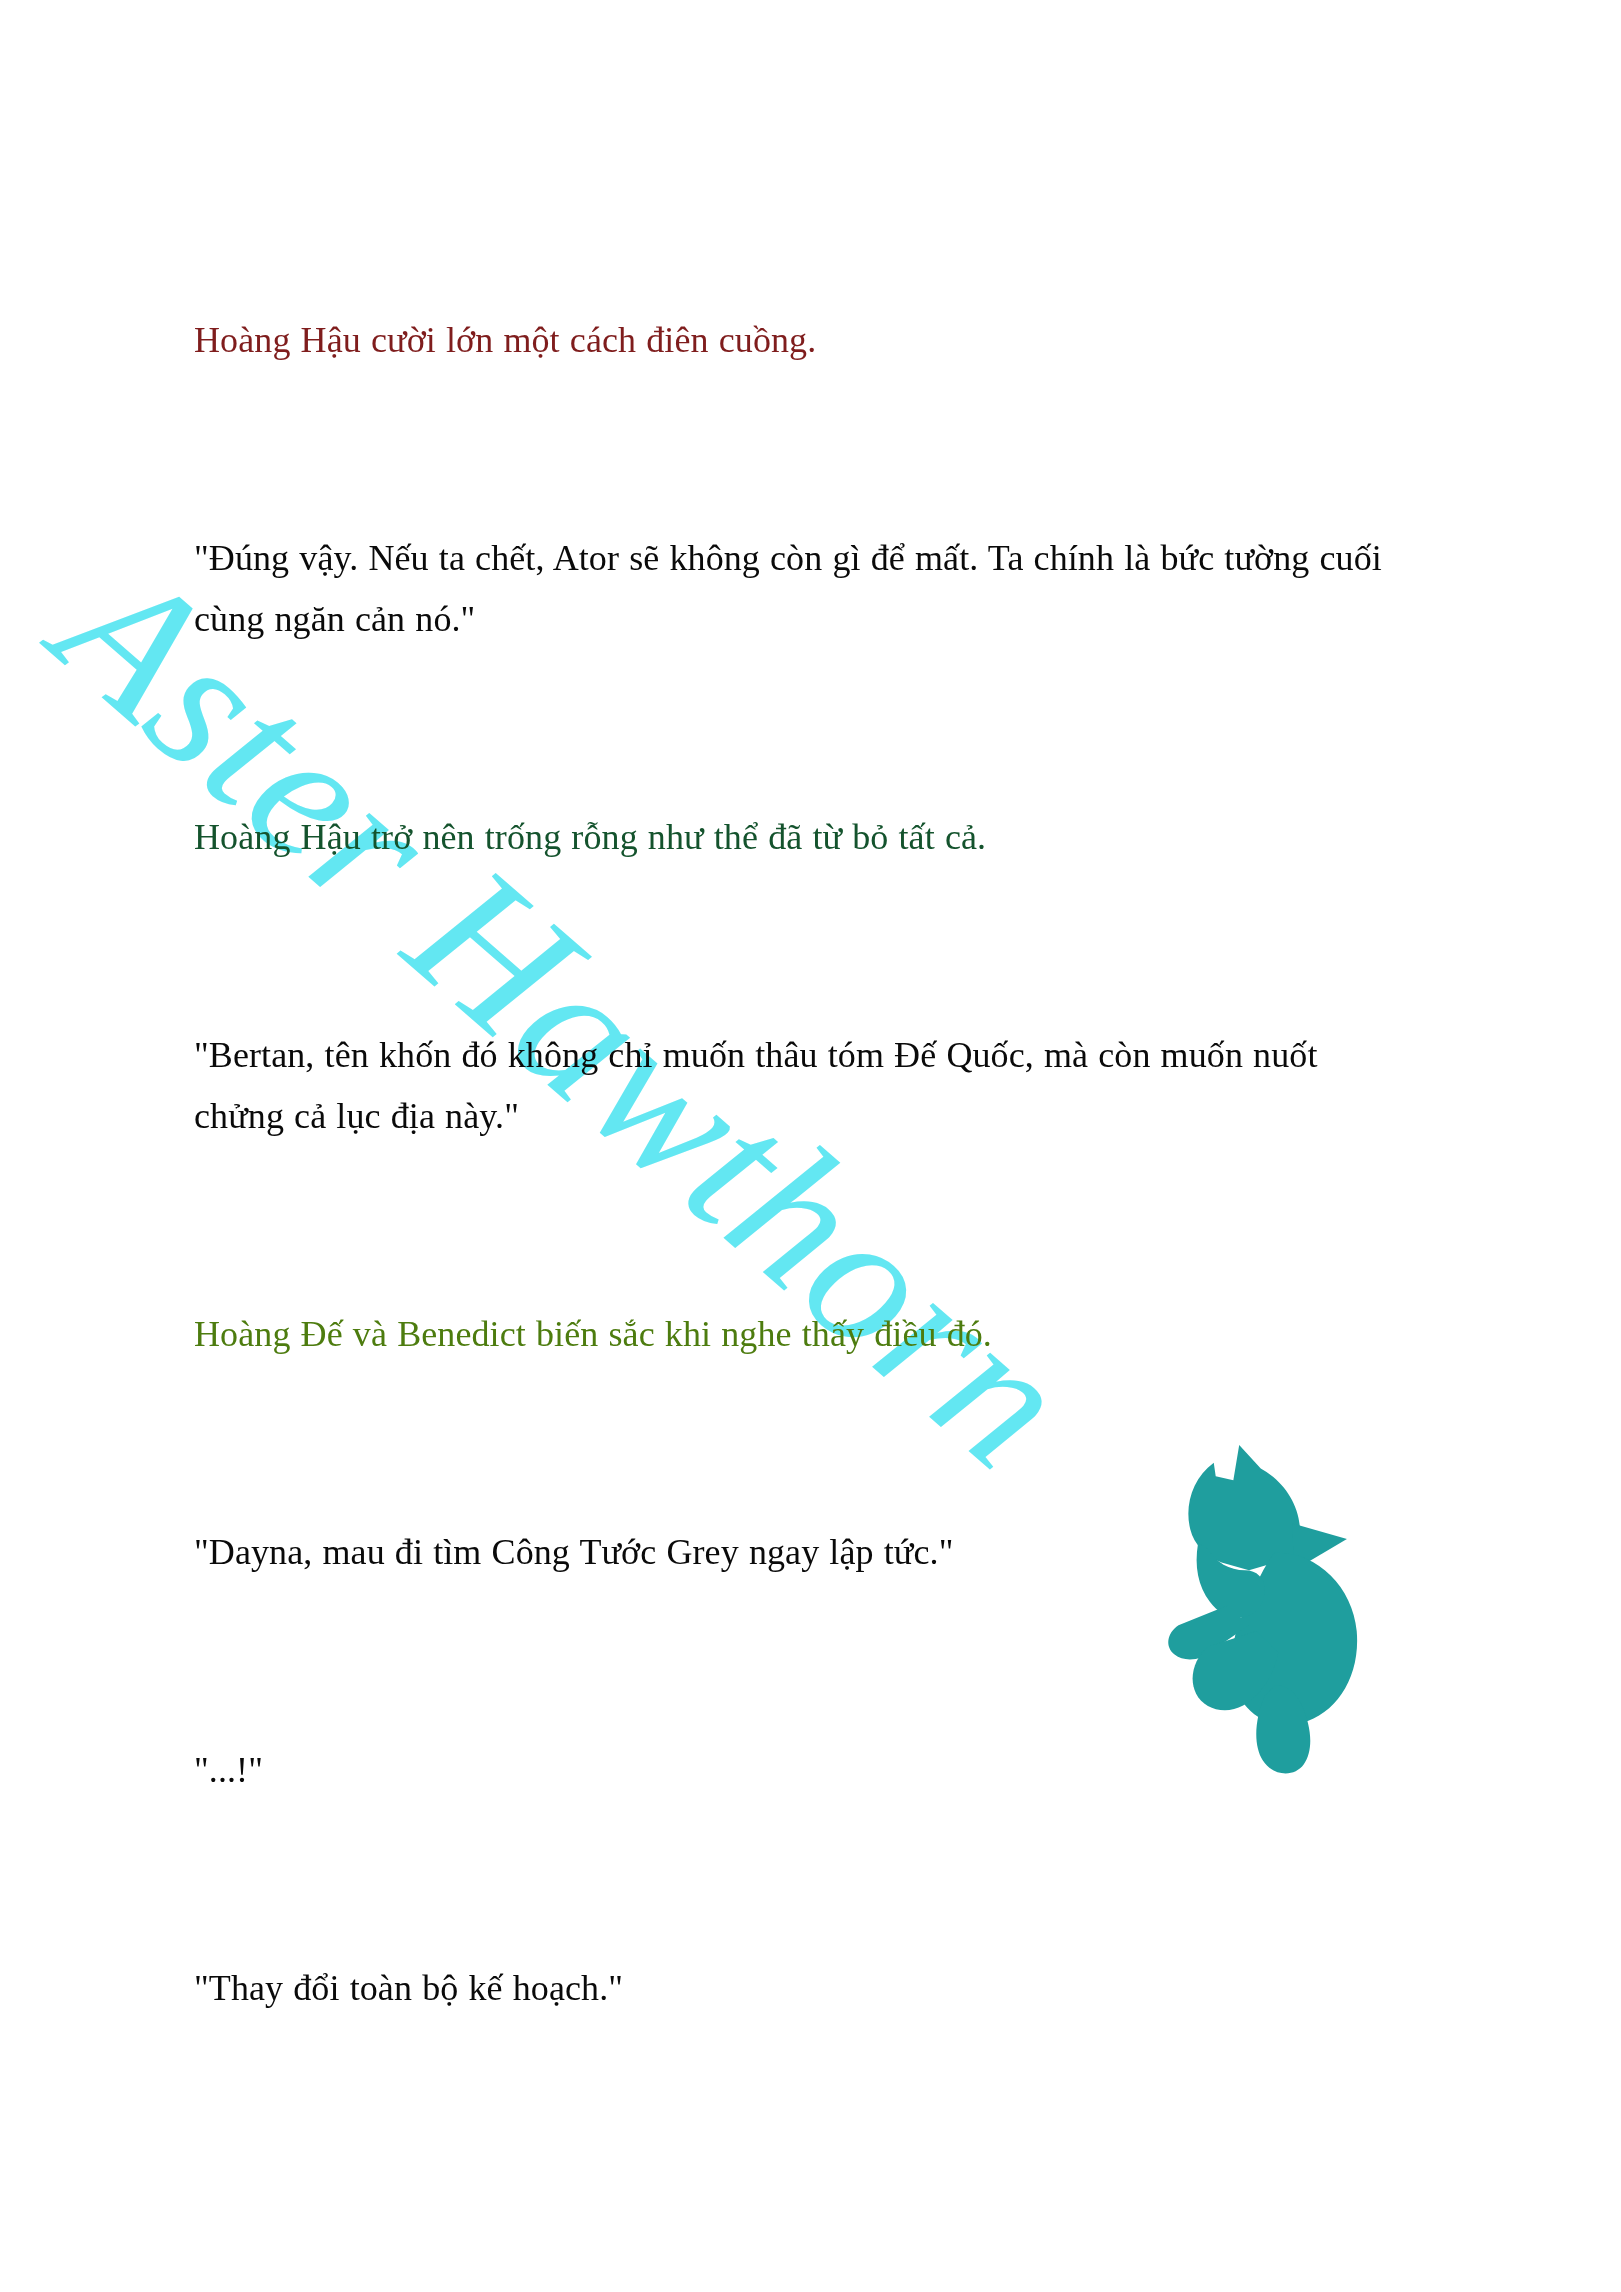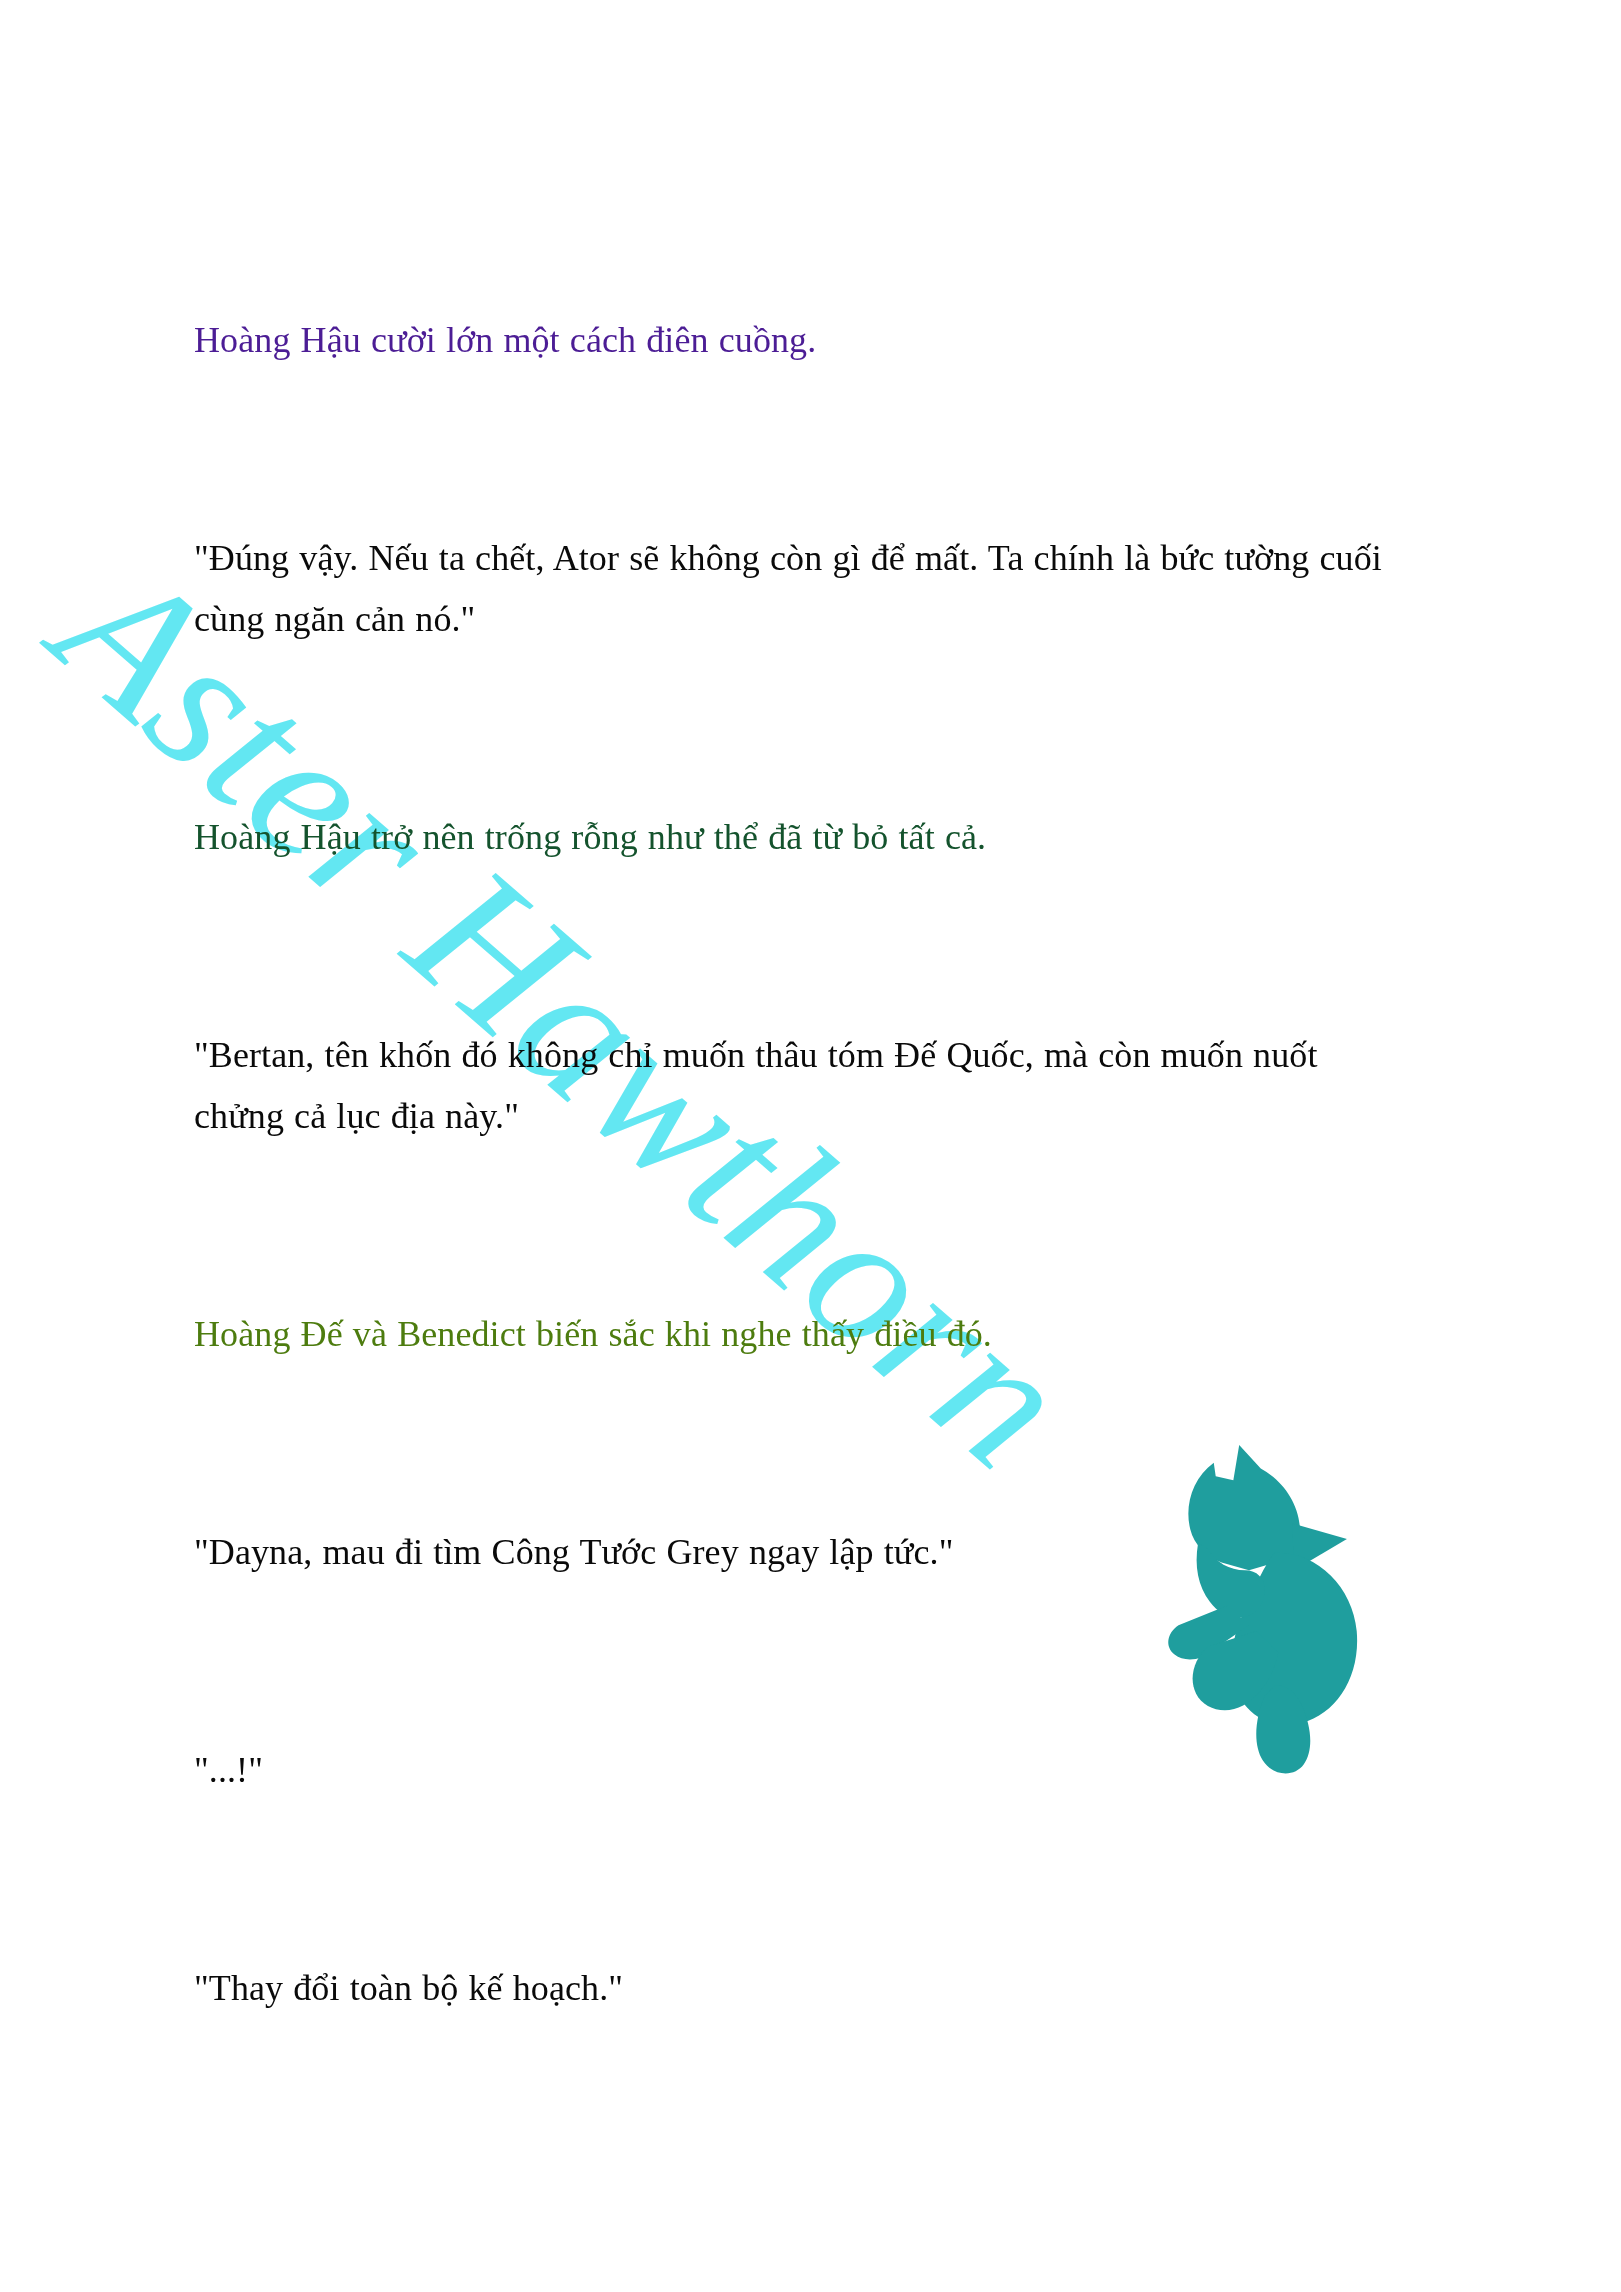--- a/index.html
+++ b/index.html
@@ -83,21 +83,21 @@
 </head>
 <body>
 
 <div id="page" style="background: rgb(255, 255, 255);">
 
   <div id="watermark-layer">
     <div id="watermark-text" style="color: rgb(99, 231, 242); transform: rotate(41deg);">Aster Hawthorn</div>
   </div>
 
   <div id="content">
-    <p class="para" style="color: #4c1d95;">Hoàng Hậu cười lớn một cách điên cuồng.</p>
+    <p class="para" style="color: #7f1d1d;">Hoàng Hậu cười lớn một cách điên cuồng.</p>
     <p class="para" style="color: rgb(10, 10, 10);">"Đúng vậy. Nếu ta chết, Ator sẽ không còn gì để mất. Ta chính là bức tường cuối cùng ngăn cản nó."</p>
     <p class="para" style="color: #14532d;">Hoàng Hậu trở nên trống rỗng như thể đã từ bỏ tất cả.</p>
     <p class="para" style="color: rgb(10, 10, 10);">"Bertan, tên khốn đó không chỉ muốn thâu tóm Đế Quốc, mà còn muốn nuốt chửng cả lục địa này."</p>
     <p class="para" style="color: #4d7c0f;">Hoàng Đế và Benedict biến sắc khi nghe thấy điều đó.</p>
     <p class="para" style="color: rgb(10, 10, 10);">"Dayna, mau đi tìm Công Tước Grey ngay lập tức."</p>
     <p class="para" style="color: rgb(10, 10, 10);">"...!"</p>
     <p class="para" style="color: rgb(10, 10, 10);">"Thay đổi toàn bộ kế hoạch."</p>
   </div>
 
   <div id="cat-logo">

